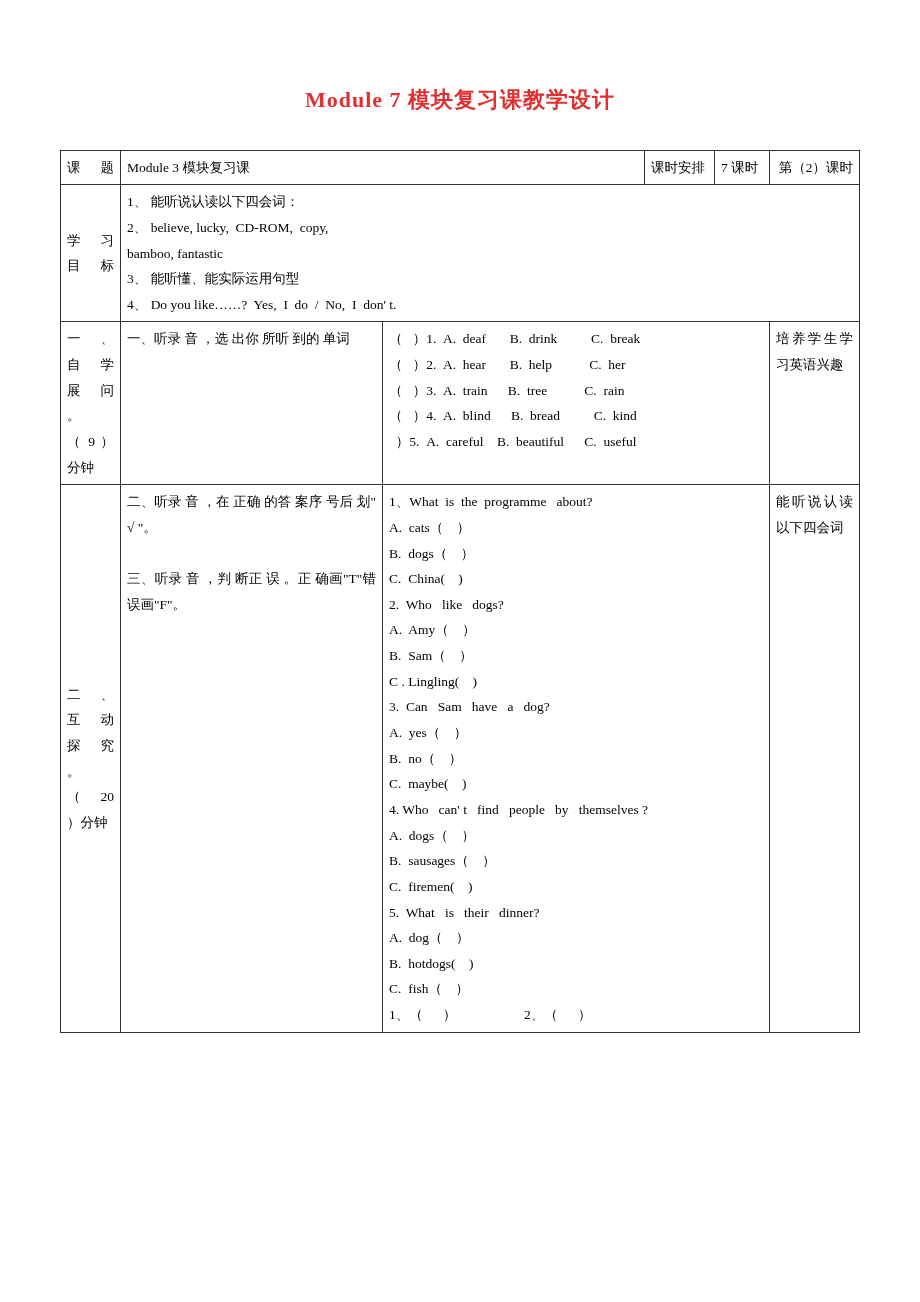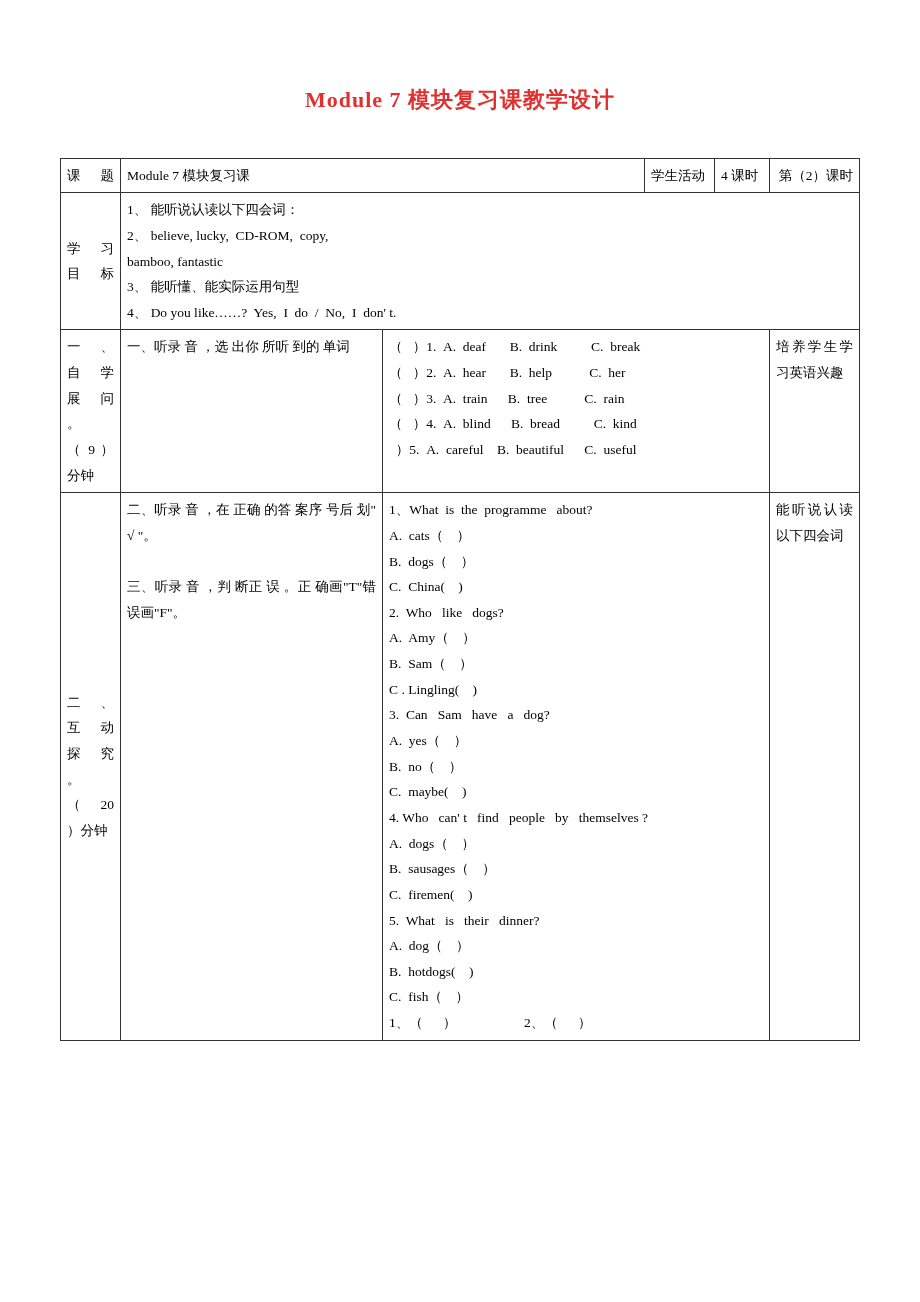--- a/index.html
+++ b/index.html
@@ -13,21 +13,21 @@
       padding: 80px 60px;
       font-size: 14px;
       line-height: 1.8;
       width: 920px;
     }
     .title {
       text-align: center;
       color: #e03030;
       font-size: 22px;
       font-weight: bold;
-      margin-bottom: 38px;
+      margin-bottom: 30px;
       letter-spacing: 1px;
     }
     table {
       border-collapse: collapse;
       width: 100%;
       table-layout: fixed;
     }
     td {
       border: 1px solid #333;
       padding: 4px 6px;
@@ -72,23 +72,23 @@
   </style>
 </head>
 <body>
 
 <div class="title">Module 7 模块复习课教学设计</div>
 
 <table>
   <tbody>
       <tr>
     <td class="col-label center-v">课 题</td>
-    <td colspan="2" class="center-v">Module 7 模块复习课</td>
-    <td class="col-schedule-label center-v">学生活动</td>
-    <td class="col-schedule-val center-v">4 课时</td>
+    <td colspan="2" class="center-v">Module 3 模块复习课</td>
+    <td class="col-schedule-label center-v">课时安排</td>
+    <td class="col-schedule-val center-v">7 课时</td>
     <td class="col-period center-v">第（2）课时</td>
   </tr>
 
   <tr>
     <td class="col-label multiline center-v">学习
 目标</td>
     <td colspan="5" class="multiline">1、 能听说认读以下四会词：
 2、 believe, lucky,  CD-ROM,  copy,
 bamboo, fantastic
 3、 能听懂、能实际运用句型

